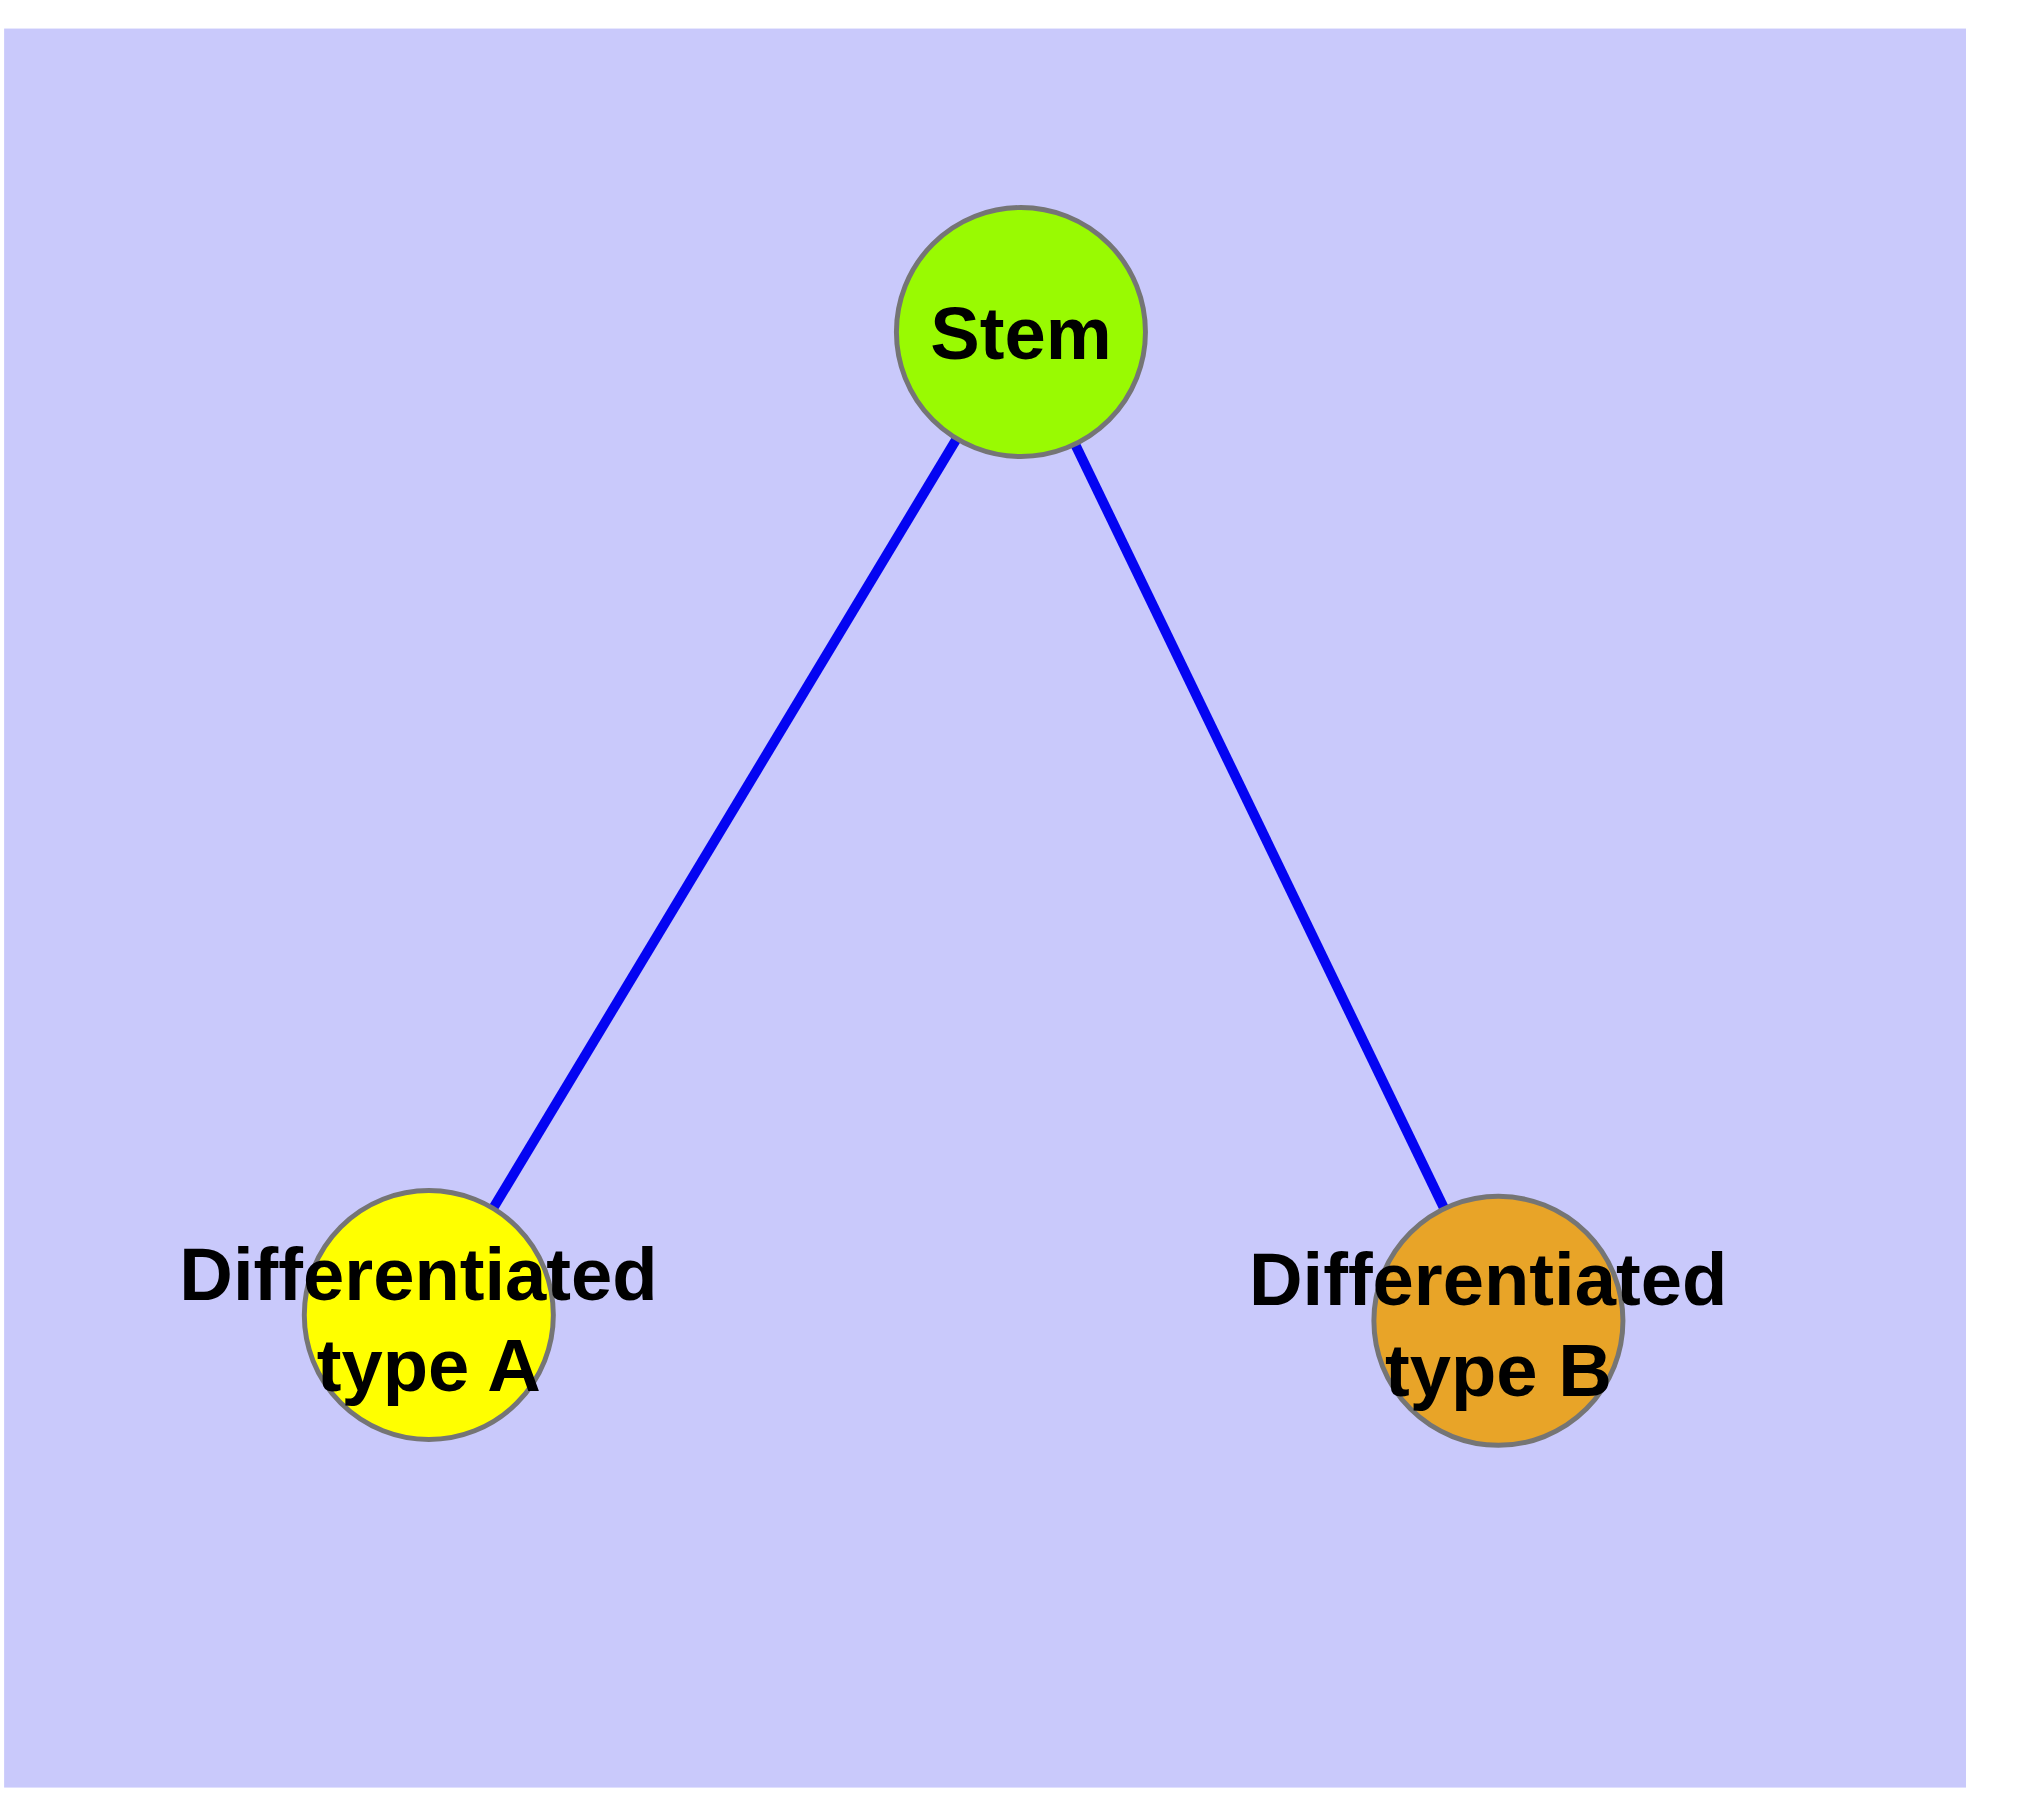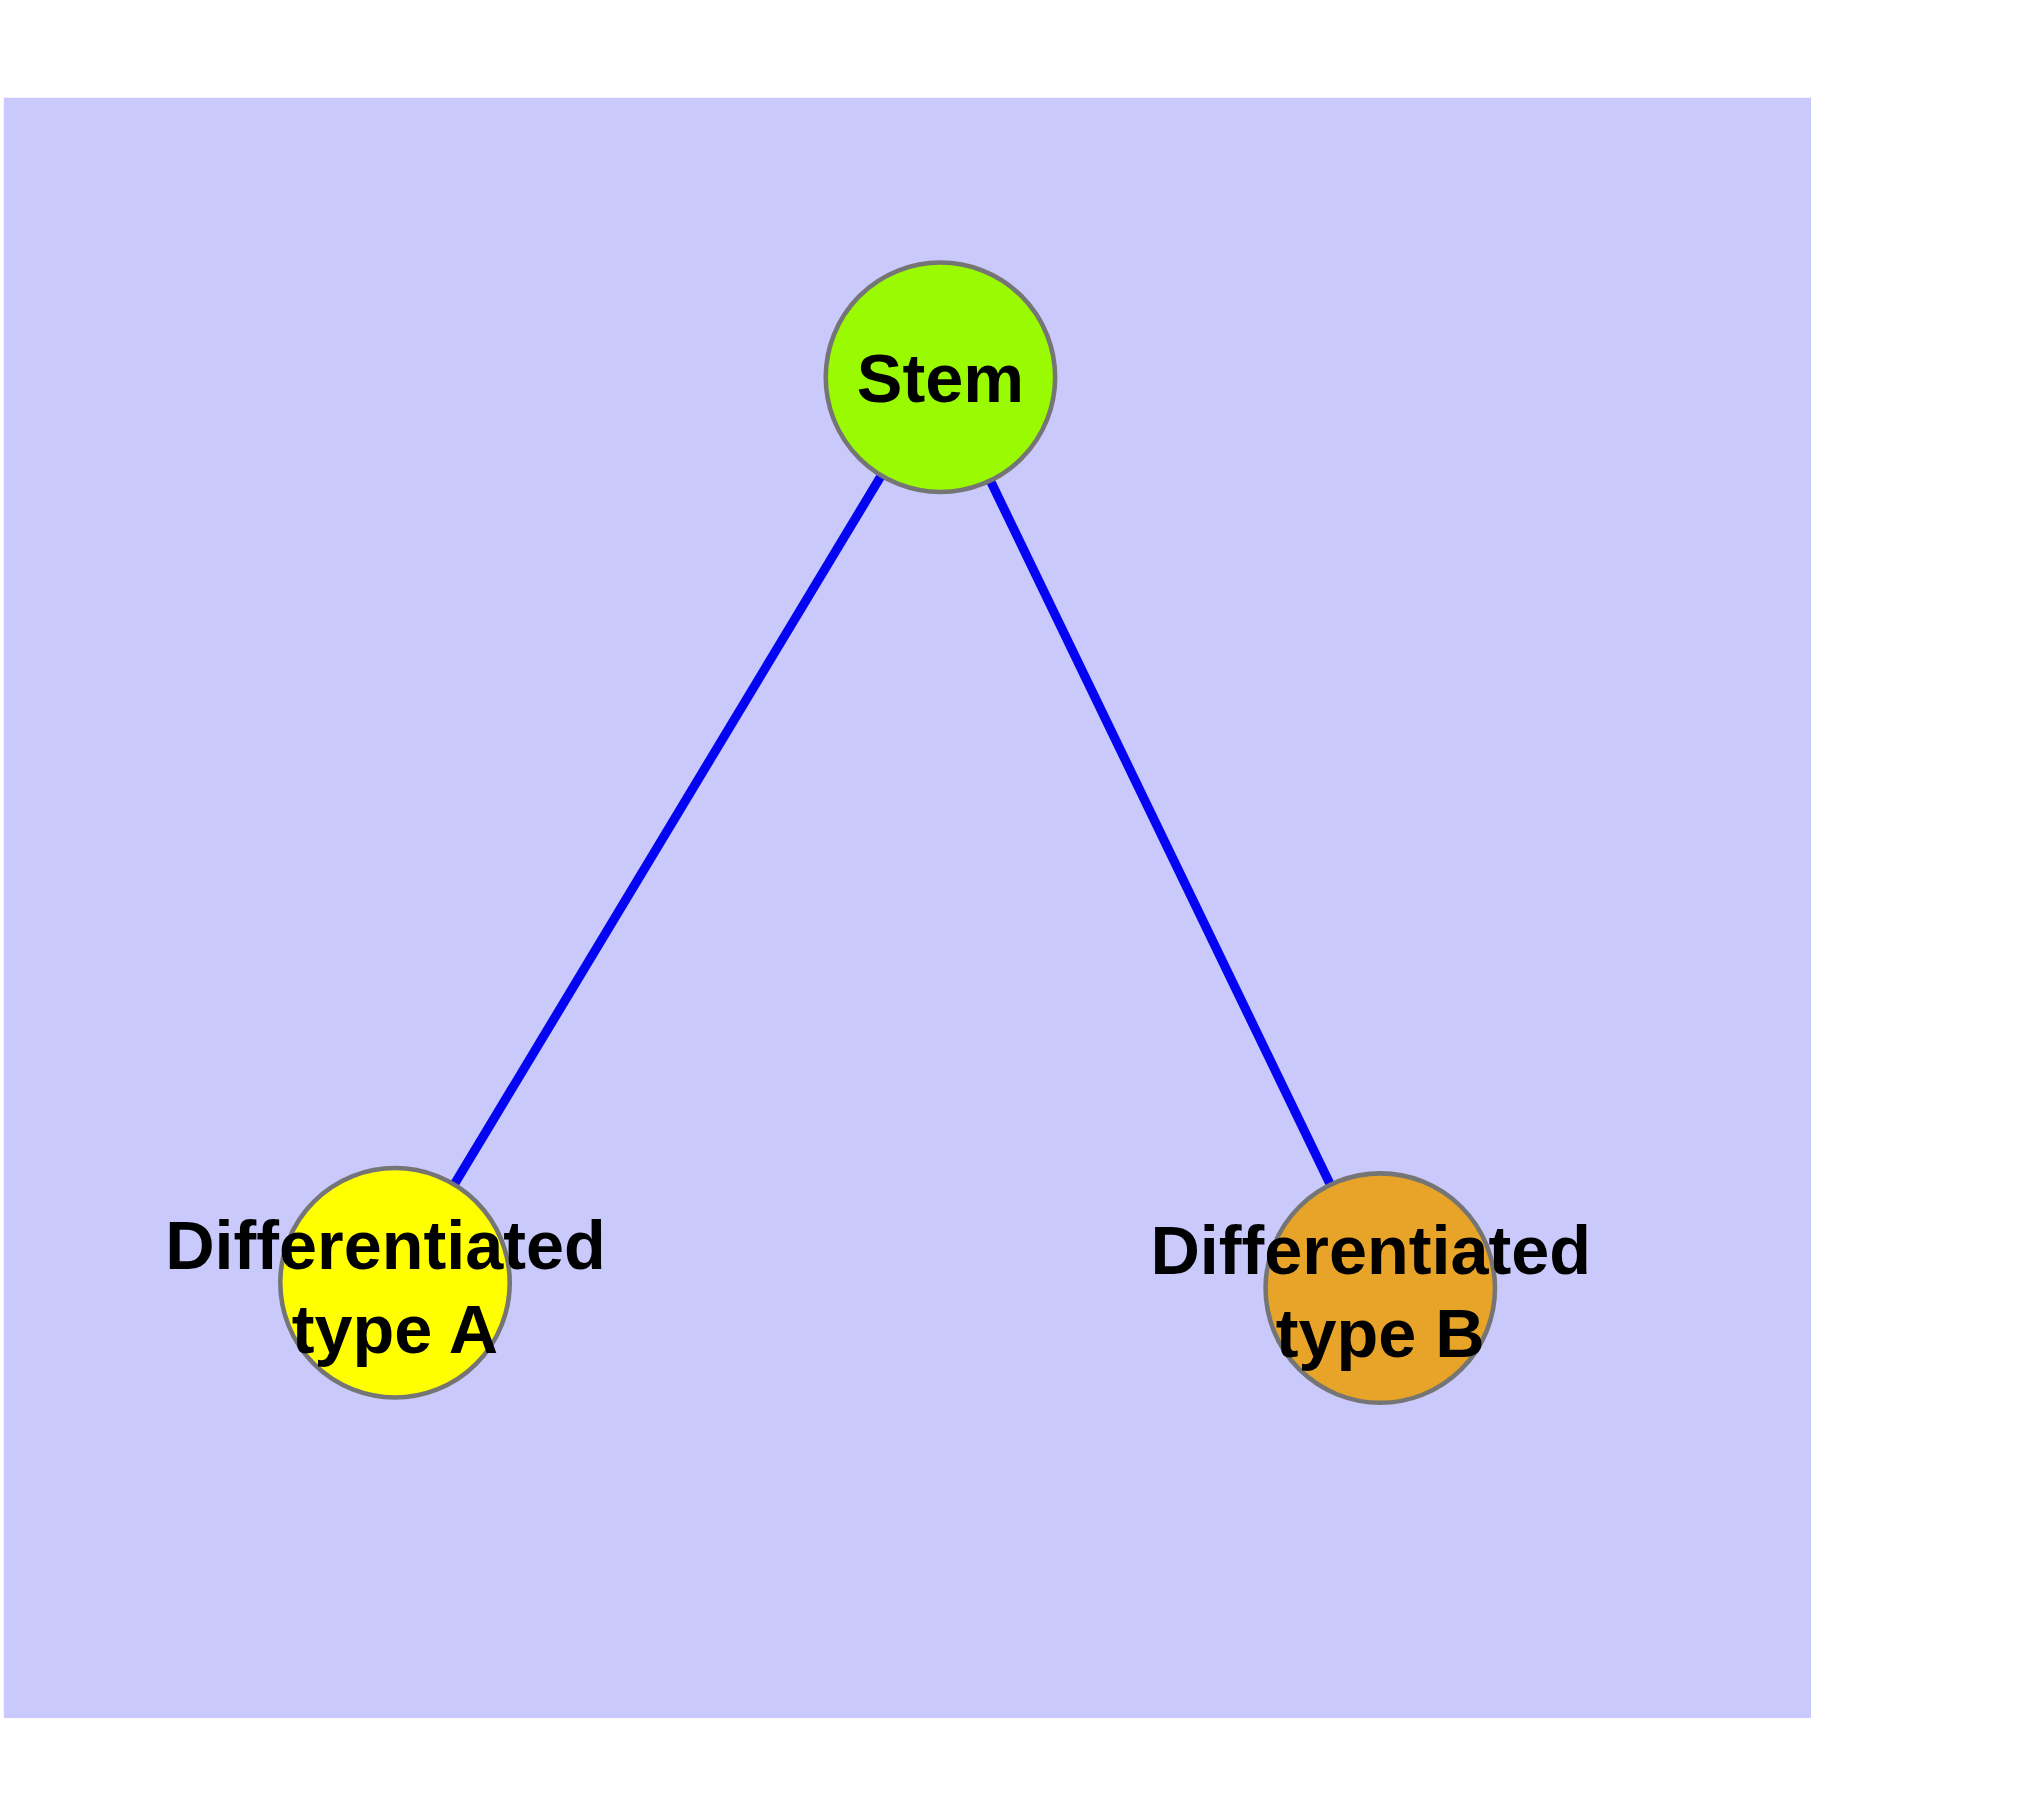--- a/index.html
+++ b/index.html
@@ -2,21 +2,21 @@
 <html style="font-size:13.6px"><head>
 <meta charset="utf-8">
 <style>
   html, body {
     margin: 0;
     padding: 0;
     background: #ffffff;
   }
   .stage {
     position: relative;
-    width: 1811px;
+    width: 1966px;
     height: 1812px;
     font-family: "Liberation Sans", sans-serif;
   }
   .stage svg {
     display: block;
     width: 100%;
     height: 100%;
   }
   .edge {
     fill: none;

